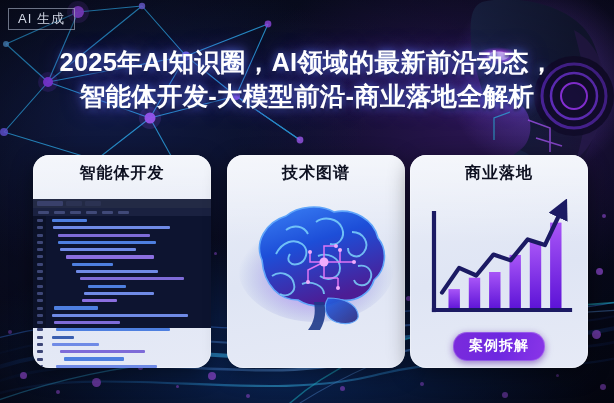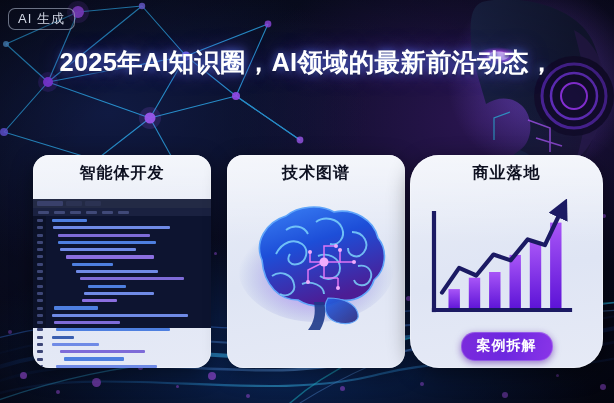--- a/index.html
+++ b/index.html
@@ -24,40 +24,40 @@
   
   .net{position:absolute;left:0;top:0;width:330px;height:175px;opacity:.95;}
   .robot{position:absolute;right:0;top:0;width:190px;height:200px;}
   .streams{position:absolute;left:0;bottom:0;width:614px;height:175px;}
   .particles{position:absolute;inset:0;}
   .pt{position:absolute;border-radius:50%;background:#a855f7;filter:blur(.4px);}
 
   
   .badge{position:absolute;left:8px;top:8px;
     padding:3px 9px 4px;border:1px solid rgba(190,200,220,.55);
-    border-radius:7px;color:#d4d9e6;font-size:13px;letter-spacing:1px;
+    border-radius:0;color:#d4d9e6;font-size:13px;letter-spacing:1px;
     background:rgba(10,14,30,.25);line-height:1;}
 
   
   .title{position:absolute;left:0;right:0;top:36px;text-align:center;
     color:#ffffff;font-weight:bold;font-size:25.5px;line-height:1.33;
     letter-spacing:.2px;
     text-shadow:0 0 9px rgba(90,130,255,.75),0 0 20px rgba(120,80,255,.5),0 2px 3px rgba(0,0,0,.8);
     font-family:"Liberation Sans","DejaVu Sans",sans-serif;margin-top:10px;}
   .title .l2{display:block;}
 
   
   .cards{position:absolute;left:0;top:0;width:614px;height:403px;}
   .card{position:absolute;top:155px;width:178px;height:213px;border-radius:16px;
     background:linear-gradient(170deg,#e9edf7 0%,#dfe5f4 55%,#e6eaf6 100%);
     box-shadow:0 6px 22px rgba(0,0,0,.45), 0 0 0 1px rgba(255,255,255,.35) inset;
     overflow:hidden;}
   #card-1{left:33px;}
   #card-2{left:227px;}
-  #card-3{left:410px;width:193px;border-radius:29px;}
+  #card-3{left:410px;width:178px;}
   .card-title{position:absolute;left:0;right:0;top:8px;text-align:center;
     font-size:16px;font-weight:bold;color:#0d1020;letter-spacing:1px;}
   .card-media{position:absolute;left:0;right:0;top:44px;bottom:40px;}
   .pill{position:absolute;left:50%;transform:translateX(-50%);bottom:7px;
     padding:5px 16px 6px;border-radius:14px;color:#fff;font-weight:bold;font-size:14px;
     letter-spacing:1px;white-space:nowrap;
     background:linear-gradient(100deg,#7b2bdc 0%,#6d28e0 50%,#8a35e8 100%);
     box-shadow:0 2px 7px rgba(80,20,160,.55), 0 0 0 1px rgba(255,255,255,.22) inset;}
 
   
@@ -217,20 +217,21 @@
     <span class="pt" style="left:556px;top:374px;width:3px;height:3px;opacity:.5"></span>
     <span class="pt" style="left:8px;top:330px;width:4px;height:4px;opacity:.5"></span>
   </div>
 
   <div class="bg-vignette"></div>
 
   <div class="badge">AI 生成</div>
 
   <div class="title">
     <span>2025年AI知识圈，AI领域的最新前沿动态，</span>
+    <span class="l2">智能体开发-大模型前沿-商业落地全解析</span>
   </div>
 
   <div class="cards">
 
     <div class="card" id="card-1">
       <div class="sheen"></div>
       <div class="card-title">智能体开发</div>
       <div class="card-media">
         <div class="editor">
           <div class="ed-bar">

